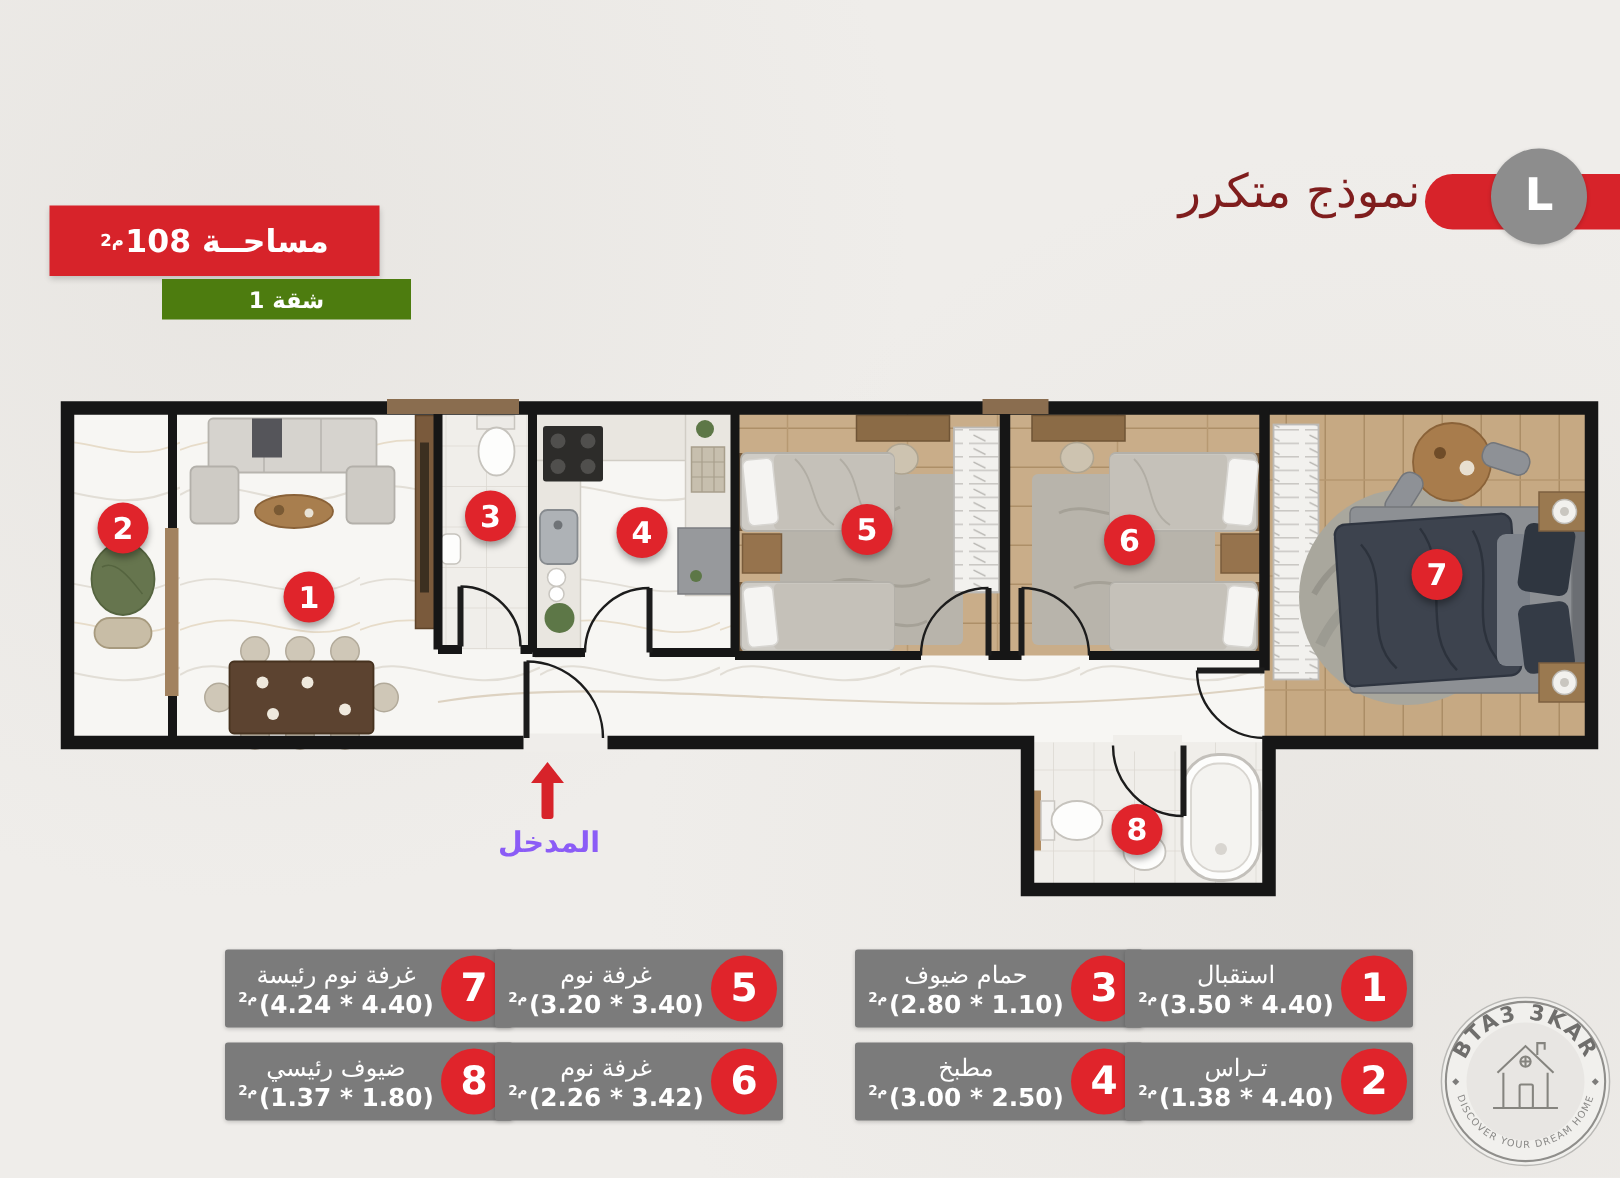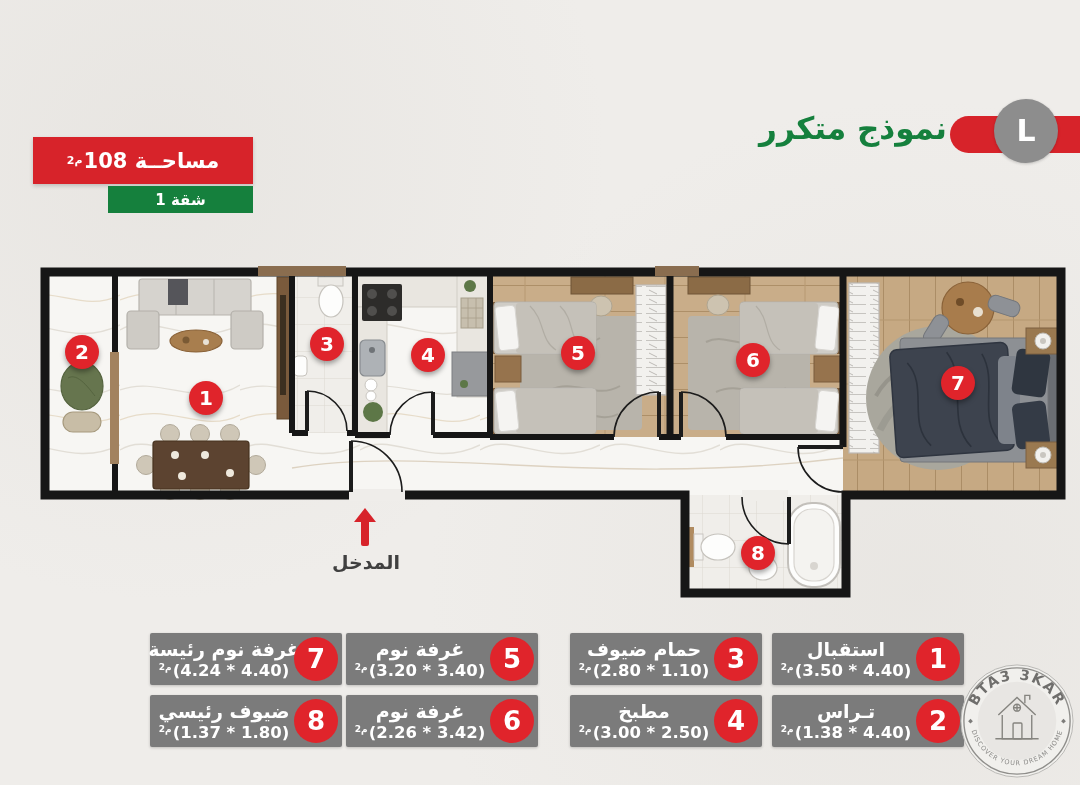--- a/index.html
+++ b/index.html
@@ -10,21 +10,21 @@
       radial-gradient(circle at 15% 20%, rgba(210,206,200,.25), transparent 40%),
       radial-gradient(circle at 85% 75%, rgba(214,210,204,.25), transparent 45%),
       #efedea;
     position:relative;
   }
   .abs { position:absolute; }
 
   
   .title-text {
     position:absolute; top:110px; right:133px;
-    font-size:31px; font-weight:bold; color:#15803d; direction:rtl;
+    font-size:31px; font-weight:normal; color:#7f1d1d; direction:rtl;
     letter-spacing:0;
   }
   .title-pill {
     position:absolute; top:116px; right:0; width:130px; height:37px;
     background:#d7232a; border-radius:19px 0 0 19px;
   }
   .model-circle {
     position:absolute; top:99px; left:994px; width:64px; height:64px;
     border-radius:50%; background:#8d8d8d;
     color:#fff; font-size:30px; font-weight:bold;
@@ -33,22 +33,22 @@
   }
   .area-badge {
     position:absolute; top:137px; left:33px; width:220px; height:47px;
     background:#d7232a; color:#fff; direction:rtl;
     display:flex; align-items:center; justify-content:center;
     font-size:21px; font-weight:bold;
     box-shadow:0 2px 4px rgba(0,0,0,.18);
   }
   .area-badge sup { font-size:11px; margin-right:1px; }
   .unit-badge {
-    position:absolute; top:186px; left:108px; width:145px; height:27px;
-    background:#15803d; color:#fff; direction:rtl;
+    position:absolute; top:186px; left:108px; width:166px; height:27px;
+    background:#4d7c0f; color:#fff; direction:rtl;
     display:flex; align-items:center; justify-content:center;
     font-size:15px; font-weight:bold;
   }
 
   
   .badge {
     position:absolute; width:34px; height:34px; border-radius:50%;
     background:#e0242b; color:#fff; font-size:20px; font-weight:bold;
     line-height:34px; text-align:center;
     box-shadow:0 3px 5px rgba(0,0,0,.35);
@@ -58,44 +58,44 @@
   
   .entry-arrow { position:absolute; left:354px; top:508px; width:22px; height:40px; z-index:4; }
   .entry-arrow .head {
     width:0; height:0; margin:0 auto;
     border-left:11px solid transparent; border-right:11px solid transparent;
     border-bottom:14px solid #d7232a;
   }
   .entry-arrow .shaft { width:8px; height:24px; background:#d7232a; margin:0 auto; border-radius:0 0 2px 2px; }
   .entry-label {
     position:absolute; left:324px; top:551px; width:84px; text-align:center;
-    font-size:19px; font-weight:bold; color:#404040; direction:rtl;
+    font-size:19px; font-weight:bold; color:#8b5cf6; direction:rtl;
   }
 
   
   .legend-cell {
     position:absolute; width:192px; height:52px; background:#7b7b7b;
     border-radius:2px; direction:rtl; color:#fff;
     box-shadow:0 1px 3px rgba(0,0,0,.2);
   }
   .legend-cell .num {
     position:absolute; left:auto; right:4px; top:4px; width:44px; height:44px;
     border-radius:50%; background:#e0242b; color:#fff;
     font-size:26px; font-weight:bold; line-height:44px; text-align:center;
   }
   .legend-cell .txt {
     position:absolute; inset:0; padding:5px 52px 4px 8px;
     display:flex; flex-direction:column; align-items:center; justify-content:center;
   }
-  .legend-cell .name { font-size:19px; font-weight:bold; line-height:1.25; white-space:nowrap; }
+  .legend-cell .name { font-size:16px; font-weight:normal; line-height:1.25; white-space:nowrap; }
   .legend-cell .dims { font-size:16.5px; font-weight:bold; line-height:1.2; white-space:nowrap; }
   .legend-cell .dims sup { font-size:9px; margin-right:1px; }
 
   .r1 { top:633px; } .r2 { top:695px; }
-  .c1 { left:150px; } .c2 { left:346px;padding-left:12px; } .c3 { left:550px;margin-left:20px; } .c4 { left:772px; }
+  .c1 { left:150px; } .c2 { left:330px;padding-left:12px; } .c3 { left:550px;margin-left:20px; } .c4 { left:750px; }
 
   
   .logo { position:absolute; left:958px; top:662px; width:118px; height:118px; }
 </style>
 </head>
 <body>
 
 <div class="title-text">نموذج متكرر</div>
 <div class="title-pill"></div>
 <div class="model-circle">L</div>

